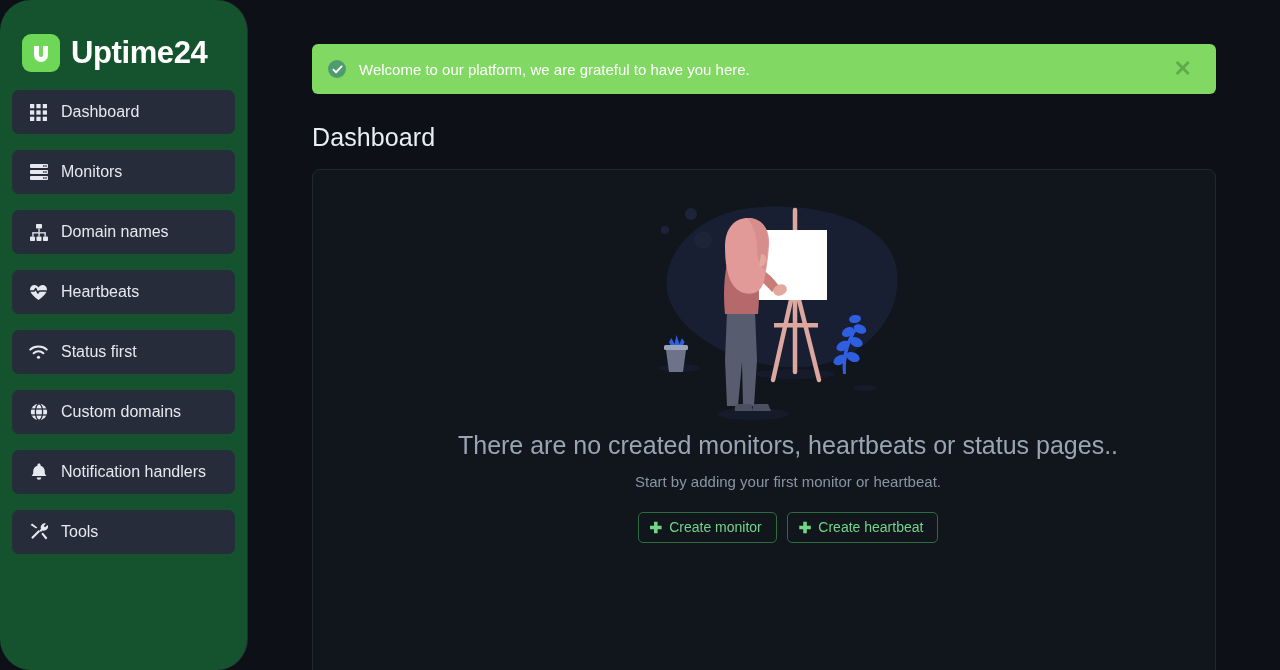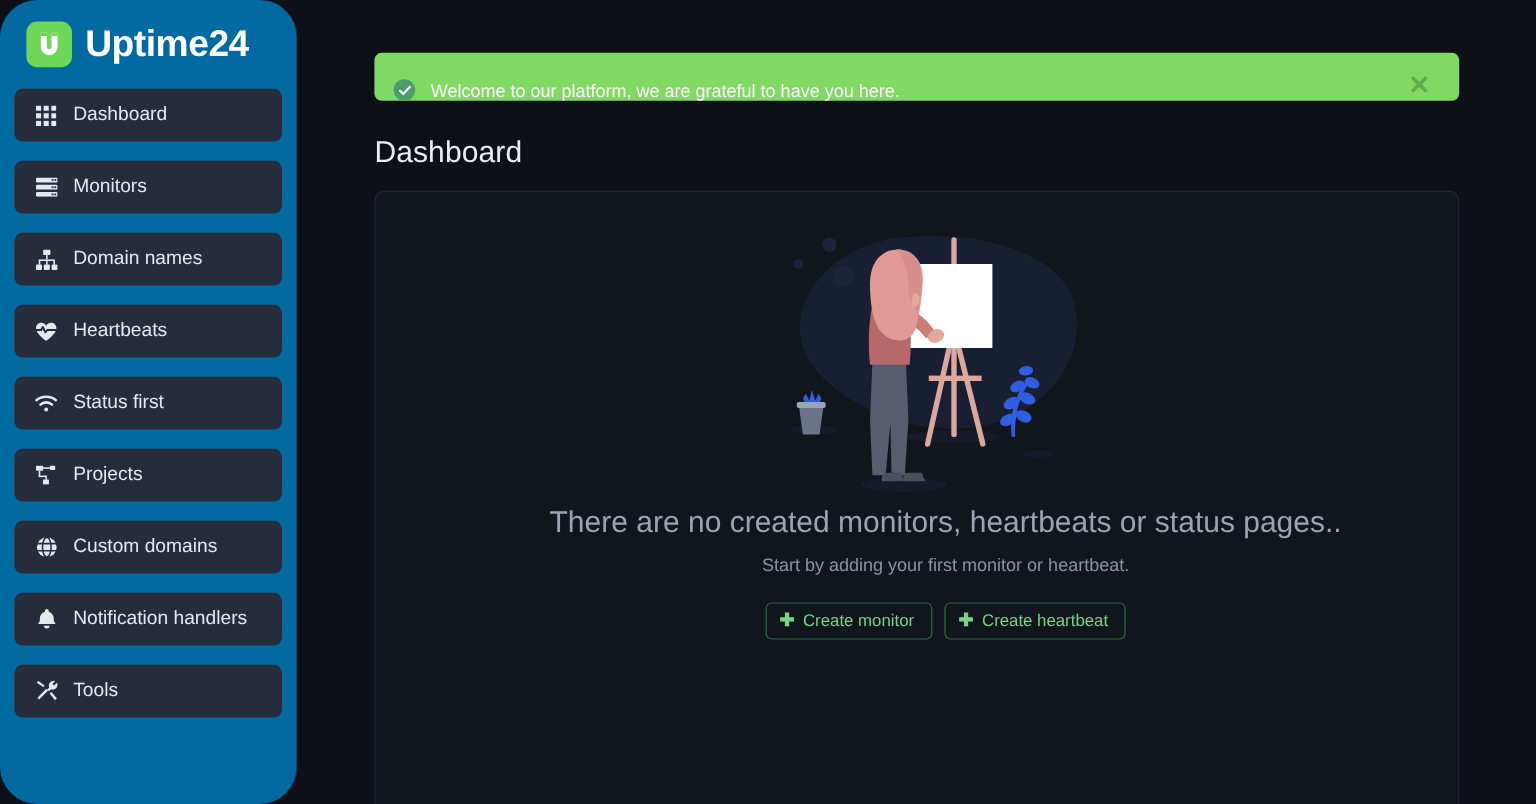--- a/index.html
+++ b/index.html
@@ -15,23 +15,23 @@
     display: flex;
     width: 1280px;
     height: 670px;
   }
 
   
   .sidebar {
     width: 248px;
     min-width: 248px;
     height: 670px;
-    background: #0369a1;
+    background: #14532d;
     border-right: 1px solid #252b36;
-    padding: 0 6px;
+    padding: 16px 6px;
     position: relative;
     border-radius: 31px;
   }
   .brand {
     display: flex;
     align-items: center;
     gap: 11px;
     padding: 11px 0 0 16px;
     height: 62px;
   }
@@ -82,25 +82,25 @@
   
   .main {
     flex: 1;
     height: 670px;
     background: #0d1117;
     padding: 44px 64px 0 64px;
     overflow: hidden;
   }
 
   .alert {
-    height: 40px;
+    height: 50px;
     background: #81d863;
     border-radius: 6px;
     display: flex;
-    align-items: flex-end;
+    align-items: center;
     padding: 0 20px 0 16px;
     position: relative;
   }
   .alert-check {
     width: 18px;
     height: 18px;
     border-radius: 50%;
     background: #4f9b6e;
     display: flex;
     align-items: center;
@@ -271,34 +271,20 @@
         <span class="ico">
           <svg width="19" height="15" viewBox="0 0 20 15" fill="none" stroke="currentColor" aria-hidden="true">
             <path d="M1.4 4.4 C5.9 0.2 14.1 0.2 18.6 4.4" stroke-width="2.2" stroke-linecap="round"></path>
             <path d="M4.9 8.2 C7.7 5.6 12.3 5.6 15.1 8.2" stroke-width="2.2" stroke-linecap="round"></path>
             <circle cx="10" cy="12.5" r="1.7" fill="currentColor" stroke="none"></circle>
           </svg>
         </span>
         <span class="nav-label">Status first</span>
       </div>
 
-      <div class="nav-item">
-        <span class="ico">
-          <svg width="18" height="16" viewBox="0 0 18 16" fill="currentColor" aria-hidden="true">
-            <rect x="0" y="0" width="6" height="4.2" rx="0.7"></rect>
-            <rect x="11.6" y="0" width="4.4" height="3.6" rx="0.7"></rect>
-            <rect x="5.8" y="11.6" width="5" height="4.2" rx="0.7"></rect>
-            <rect x="2.3" y="4.2" width="1.3" height="5.3"></rect>
-            <rect x="2.3" y="8.3" width="6" height="1.3"></rect>
-            <rect x="7.8" y="8.3" width="1.3" height="3.5"></rect>
-            <rect x="6" y="1.4" width="5.7" height="1.3"></rect>
-          </svg>
-        </span>
-        <span class="nav-label">Projects</span>
-      </div>
 
       <div class="nav-item">
         <span class="ico">
           <svg width="18" height="18" viewBox="0 0 18 18" aria-hidden="true">
             <circle cx="9" cy="9" r="8.2" fill="currentColor"></circle>
             <g stroke="#262c3a" stroke-width="1.3" fill="none">
               <ellipse cx="9" cy="9" rx="3.6" ry="8.2"></ellipse>
               <line x1="1" y1="6" x2="17" y2="6"></line>
               <line x1="1" y1="12" x2="17" y2="12"></line>
             </g>

